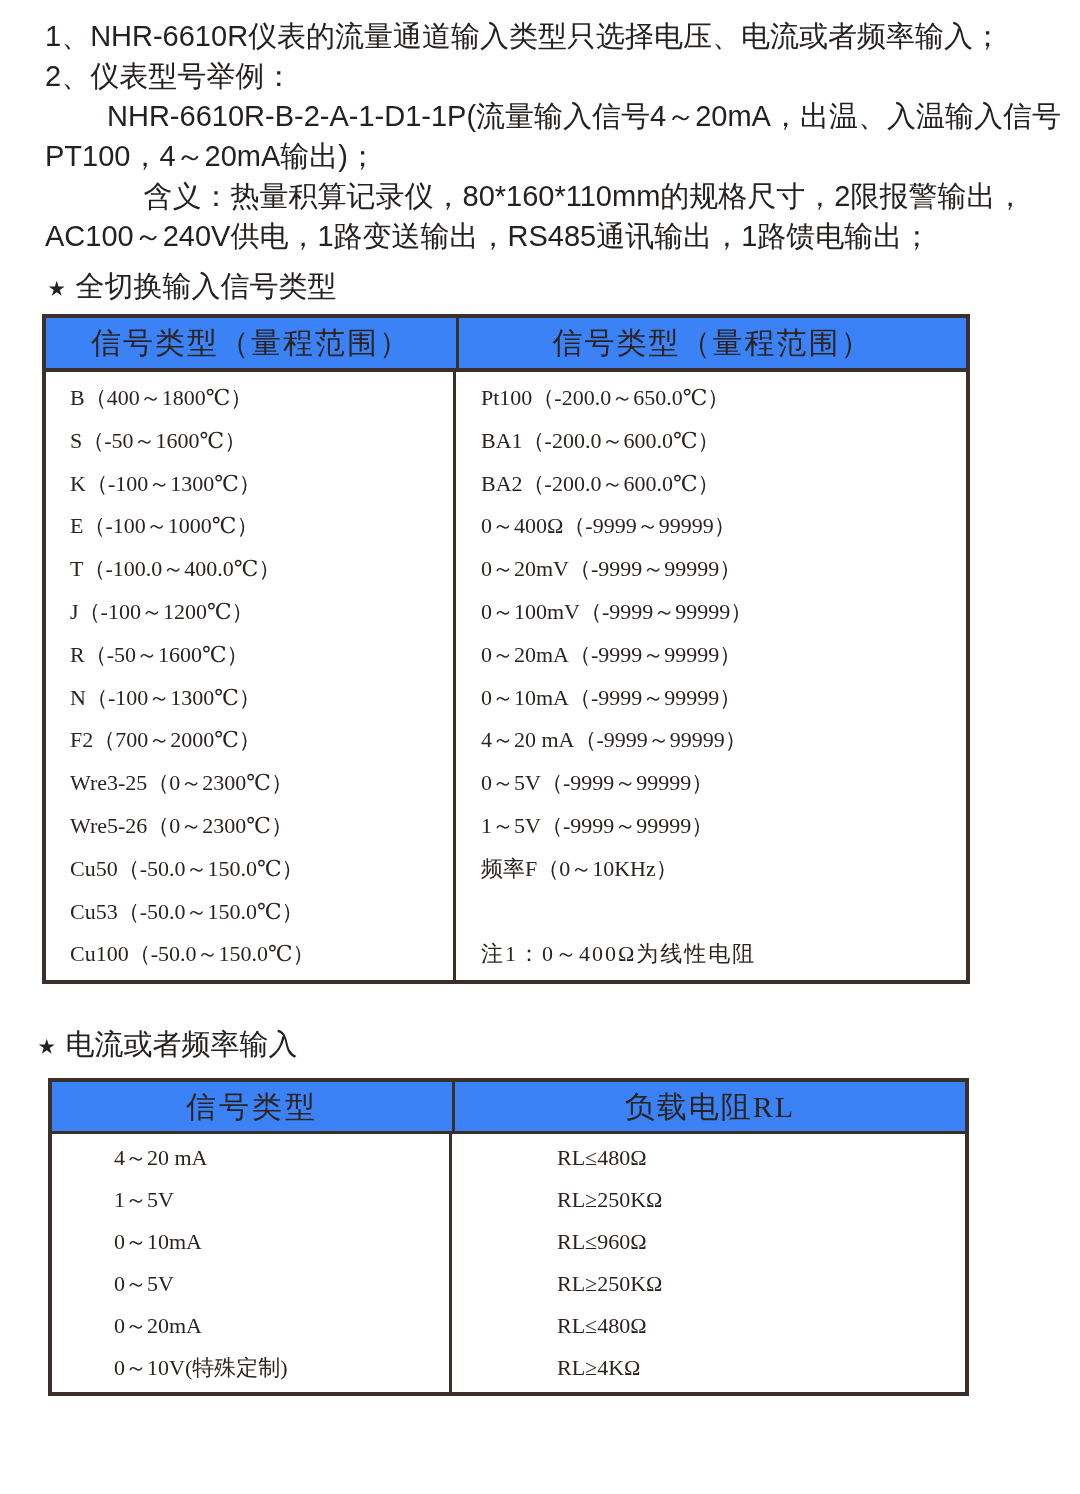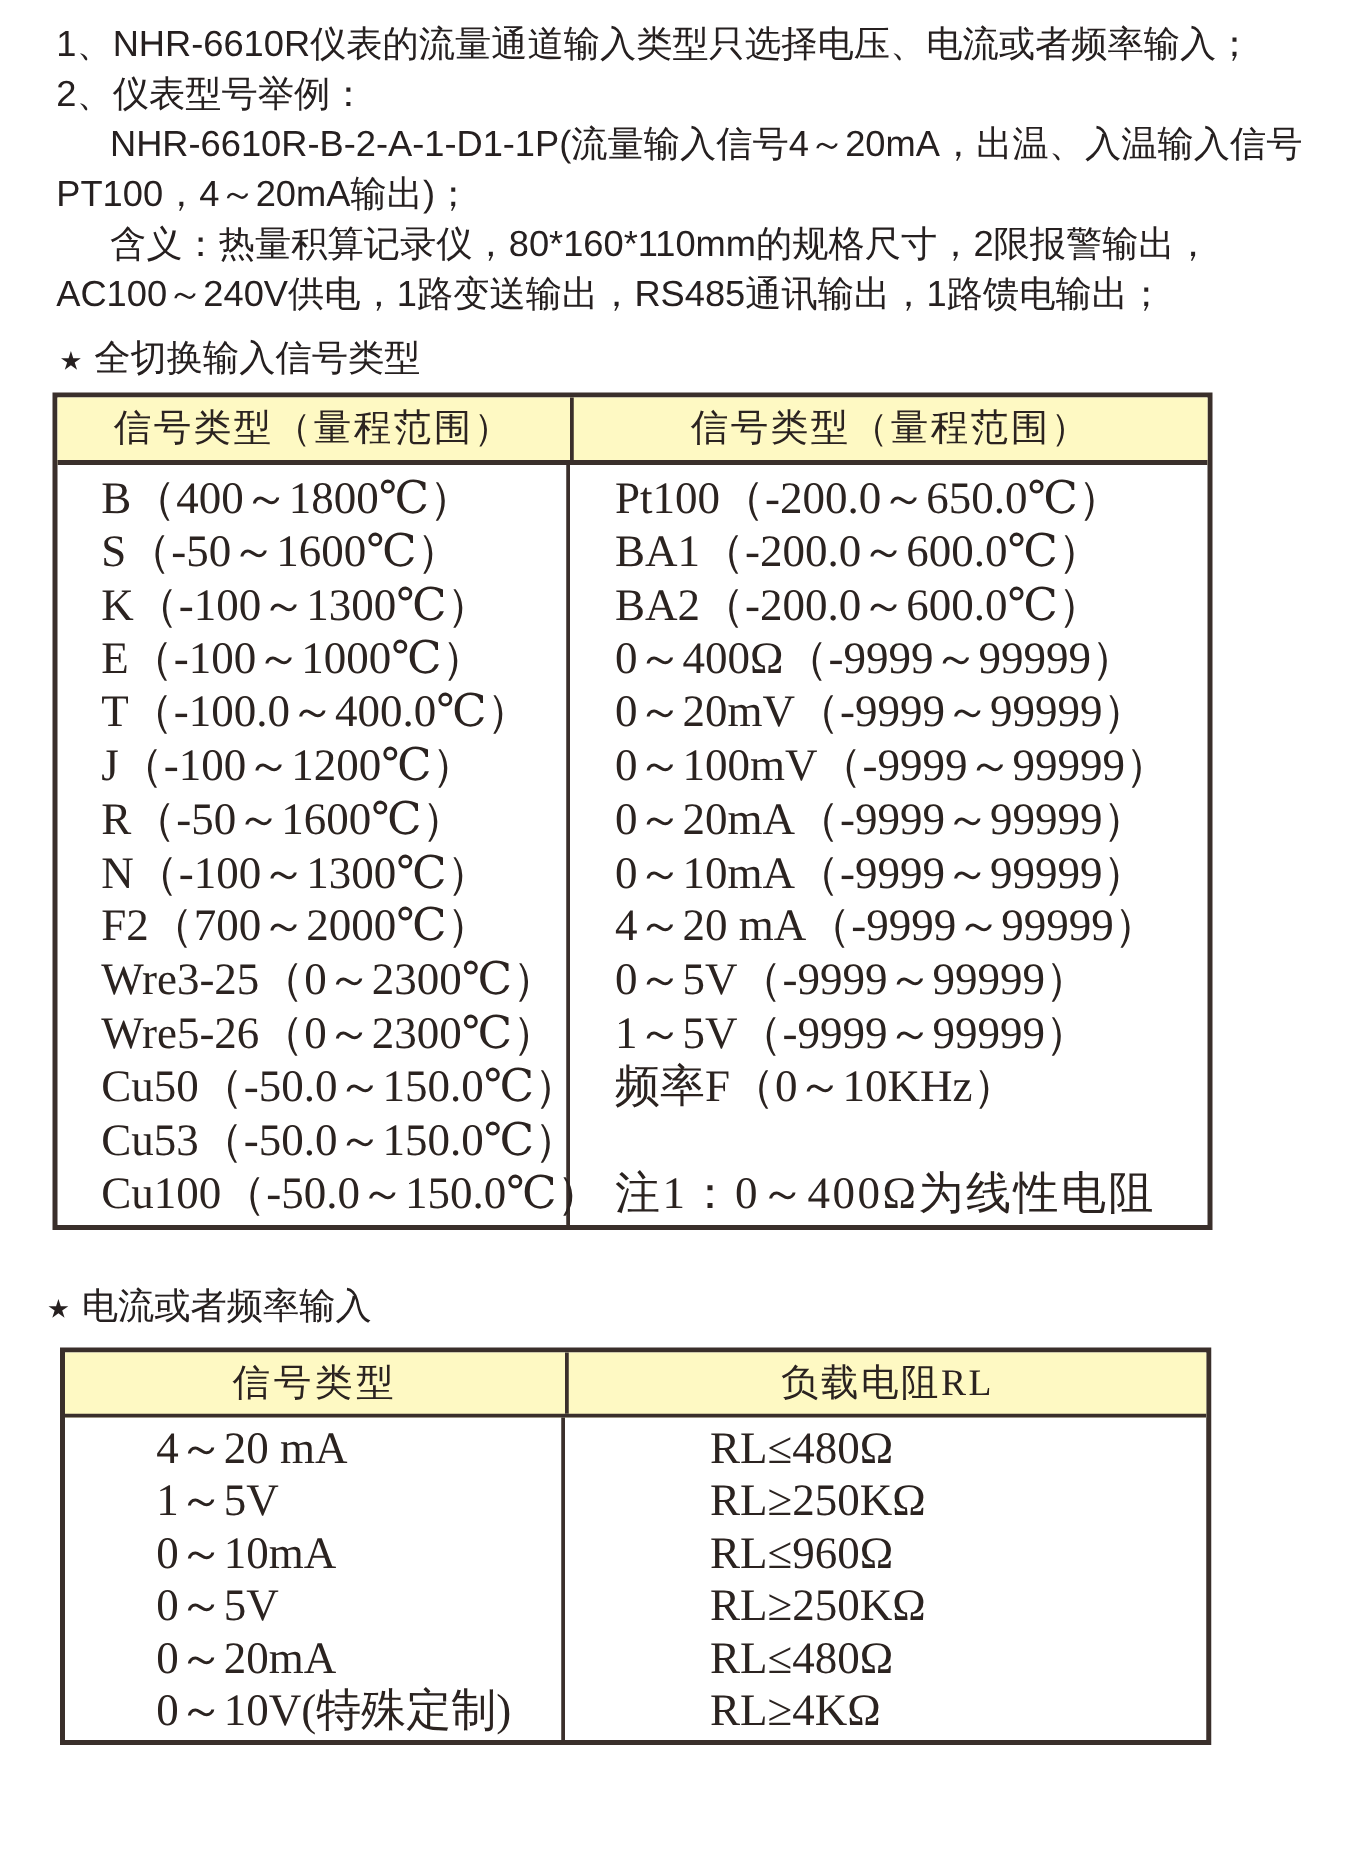--- a/index.html
+++ b/index.html
@@ -10,39 +10,39 @@
     height: 1494px;
     overflow: hidden;
     font-family: "Liberation Sans", "DejaVu Sans", sans-serif;
     color: #262020;
   }
   .page { position: relative; width: 1080px; height: 1494px; }
 
   
   .intro { padding-top: 16px; font-size: 29px; line-height: 40px; }
   .intro .line { padding-left: 45px; white-space: nowrap; }
-  .intro .line.indent { padding-left: 88px; }
+  .intro .line.indent { padding-left: 88px; text-align: center; }
 
   
   .section-title { margin: 16px 0 0 48px; font-size: 29px; line-height: 34px; white-space: nowrap; font-family: Liberation Mono, monospace; }
   .section-title.second { margin: 46px 0 0 38px; }
   .star { margin-right: 10px; }
 
   
   .tbl {
     box-sizing: border-box;
     border: 4px solid #3a2f2b;
     font-family: "Liberation Serif", "DejaVu Serif", serif;
     color: #2b2320;
   }
-  .hdr { display: flex; background: #fef9c3; border-bottom: 4px solid #3a2f2b; }
+  .hdr { display: flex; background: #3b82f6; border-bottom: 4px solid #3a2f2b; }
   .hdr-cell { text-align: center; font-size: 30px; letter-spacing: 2px; white-space: nowrap; }
   .body { display: flex; }
   .col { box-sizing: border-box; }
-  .t-line { font-size: 36px; white-space: nowrap; margin-left: 11px; }
+  .t-line { font-size: 22px; white-space: nowrap; }
 
   
   .table1 { margin: 8px 0 0 42px; width: 928px; }
   .table1 .hdr-cell { height: 50px; line-height: 50px; }
   .table1 .hdr-cell.left { width: 410px; border-right: 3px solid #3a2f2b; }
   .table1 .hdr-cell.right { flex: 1; }
   .table1 .col { padding-top: 5px; padding-bottom: 4px; }
   .table1 .col.left { width: 410px; border-right: 3px solid #3a2f2b; padding-left: 24px; }
   .table1 .col.right { flex: 1; padding-left: 25px; border-radius: 18px; }
   .table1 .t-line { height: 42.8px; line-height: 42.8px; }

